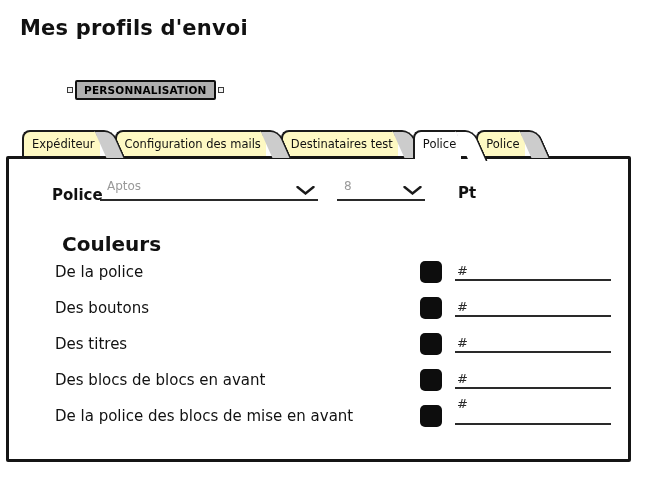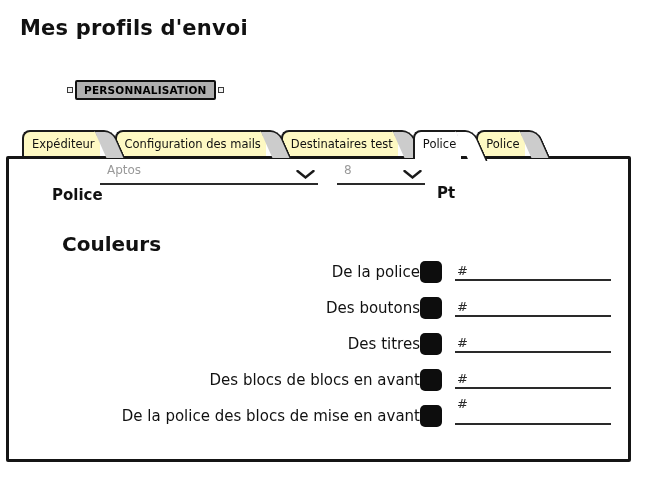--- a/index.html
+++ b/index.html
@@ -69,31 +69,31 @@
   .panel {
     position: absolute; left: 6px; top: 156px;
     width: 625px; height: 306px;
     border: 3px solid #151515; border-radius: 2px;
     background: #ffffff; z-index: 1;
   }
 
   
   .font-row { position: absolute; left: 43px; top: 16px; right: 8px; height: 26px; }
   .font-label { position: absolute; left: 0; bottom: -3px; font-size: 15px; font-weight: bold; }
-  .dd { position: absolute; bottom: 16px; height: 26px; border-bottom: 2.5px solid #2a2a2a; cursor: pointer; }
+  .dd { position: absolute; bottom: 0; height: 26px; border-bottom: 2.5px solid #2a2a2a; cursor: pointer; }
   .dd-font { left: 48px; width: 218px; }
   .dd-size { left: 285px; width: 88px; }
   .dd-value { position: absolute; left: 7px; top: 4px; font-size: 12px; color: #999; }
   .dd .chev { position: absolute; right: 3px; bottom: 4px; }
-  .unit-label { position: absolute; left: 385px; bottom: -1px; font-size: 15px; font-weight: bold; }
+  .unit-label { position: absolute; left: 406px; bottom: -1px; font-size: 15px; font-weight: bold; }
 
   
   .colors-heading { position: absolute; left: 53px; top: 73px; font-size: 20px; font-weight: bold; }
   .color-rows { position: absolute; left: 0; right: 0; top: 95px; }
-  .color-row { height: 36px; padding-left: 46px; display: flex; align-items: center; text-align: right; }
+  .color-row { height: 36px; padding-left: 46px; display: flex; align-items: center; }
   .row-label { width: 365px; font-size: 15px; }
   .swatch {
     width: 22px; height: 22px; flex: none;
     background: #0d0d0d; border-radius: 5px; cursor: pointer;
   }
   .hash-input {
     position: relative; top: -3px;
     width: 156px; height: 24px; margin-left: 13px;
     border-bottom: 2.5px solid #2a2a2a; cursor: text;
   }

